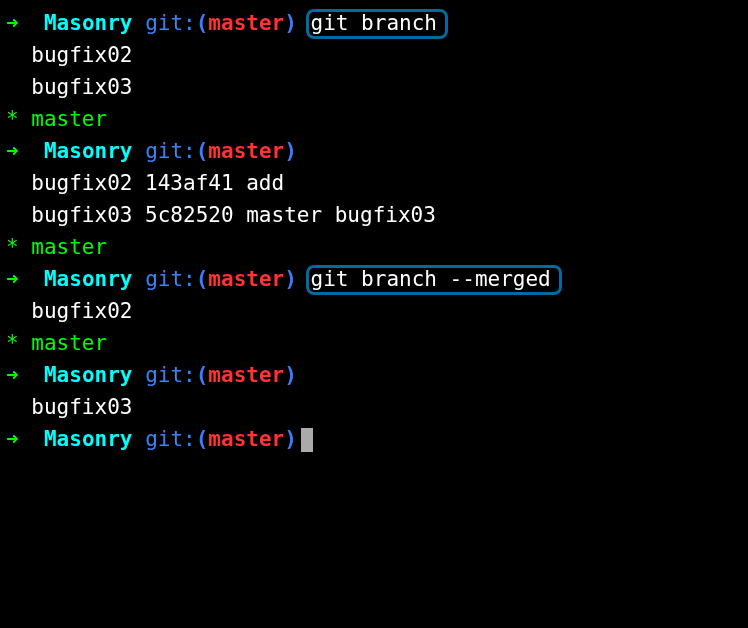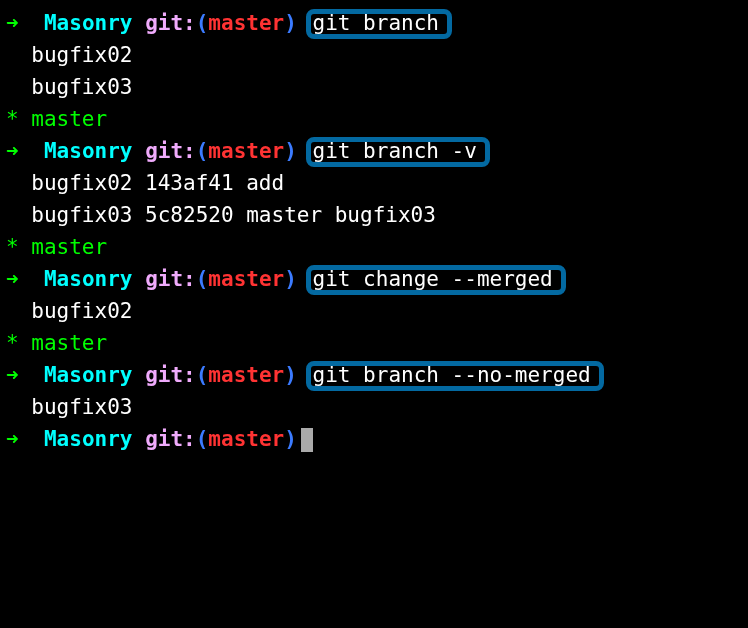--- a/index.html
+++ b/index.html
@@ -26,39 +26,39 @@
     }
     .arrow {
       color: #00ff00;
       font-weight: bold;
     }
     .dirname {
       color: #00ffff;
       font-weight: bold;
     }
     .git-label {
-      color: #f0abfc;
-      font-weight: bold;
+      color: #3b82f6;
+      font-weight: normal;
     }
     .paren {
       color: #3b7bff;
       font-weight: bold;
     }
     .branch-name {
       color: #ff3333;
       font-weight: bold;
     }
     .white {
       color: #ffffff;
     }
     .green {
       color: #00ff00;
     }
     .highlight-box {
-      border: 5px solid #0369a1;
+      border: 3px solid #0369a1;
       border-radius: 8px;
       padding: 0px 8px 0px 2px;
       display: inline-flex;
       align-items: center;
       margin-left: -4px;
       height: 30px;
     }
     .cursor {
       background: #aaaaaa;
       display: inline-block;
@@ -72,32 +72,32 @@
 <body>
 
 <div class="line">
   <span class="arrow">➜</span><span>  </span><span class="dirname">Masonry</span><span> </span><span class="git-label">git:</span><span class="paren">(</span><span class="branch-name">master</span><span class="paren">)</span><span> </span><span class="highlight-box"><span class="white">git branch</span></span>
 </div>
 <div class="line"><span class="white">  bugfix02</span></div>
 <div class="line"><span class="white">  bugfix03</span></div>
 <div class="line"><span class="green">*</span><span class="green"> master</span></div>
 
 <div class="line">
-  <span class="arrow">➜</span><span>  </span><span class="dirname">Masonry</span><span> </span><span class="git-label">git:</span><span class="paren">(</span><span class="branch-name">master</span><span class="paren">)</span><span> </span><span class="highlight-box"><span class="white">git branch -v</span></span>
+  <span class="arrow">➜</span><span>  </span><span class="dirname">Masonry</span><span> </span><span class="git-label">git:</span><span class="paren">(</span><span class="branch-name">master</span><span class="paren">)</span><span> </span>
 </div>
 <div class="line"><span class="white">  bugfix02 143af41 add</span></div>
 <div class="line"><span class="white">  bugfix03 5c82520 master bugfix03</span></div>
 <div class="line"><span class="green">*</span><span class="green"> master  </span></div>
 
 <div class="line">
-  <span class="arrow">➜</span><span>  </span><span class="dirname">Masonry</span><span> </span><span class="git-label">git:</span><span class="paren">(</span><span class="branch-name">master</span><span class="paren">)</span><span> </span><span class="highlight-box"><span class="white">git change --merged</span></span>
+  <span class="arrow">➜</span><span>  </span><span class="dirname">Masonry</span><span> </span><span class="git-label">git:</span><span class="paren">(</span><span class="branch-name">master</span><span class="paren">)</span><span> </span><span class="highlight-box"><span class="white">git branch --merged</span></span>
 </div>
 <div class="line"><span class="white">  bugfix02</span></div>
 <div class="line"><span class="green">*</span><span class="green"> master</span></div>
 
 <div class="line">
-  <span class="arrow">➜</span><span>  </span><span class="dirname">Masonry</span><span> </span><span class="git-label">git:</span><span class="paren">(</span><span class="branch-name">master</span><span class="paren">)</span><span> </span><span class="highlight-box"><span class="white">git branch --no-merged</span></span>
+  <span class="arrow">➜</span><span>  </span><span class="dirname">Masonry</span><span> </span><span class="git-label">git:</span><span class="paren">(</span><span class="branch-name">master</span><span class="paren">)</span><span> </span>
 </div>
 <div class="line"><span class="white">  bugfix03</span></div>
 
 <div class="line">
   <span class="arrow">➜</span><span>  </span><span class="dirname">Masonry</span><span> </span><span class="git-label">git:</span><span class="paren">(</span><span class="branch-name">master</span><span class="paren">)</span><span class="cursor"></span>
 </div>
 
 </body></html>

